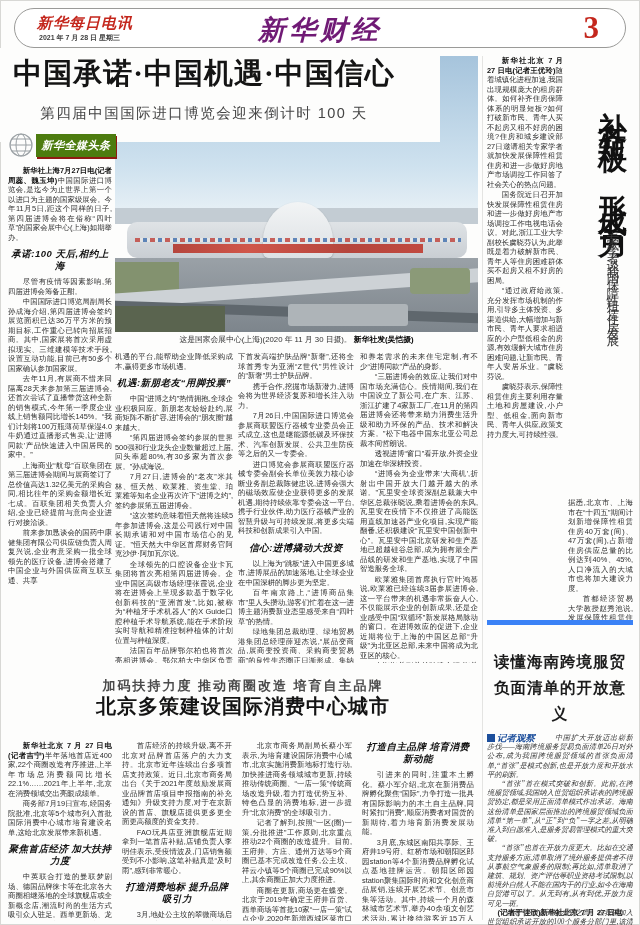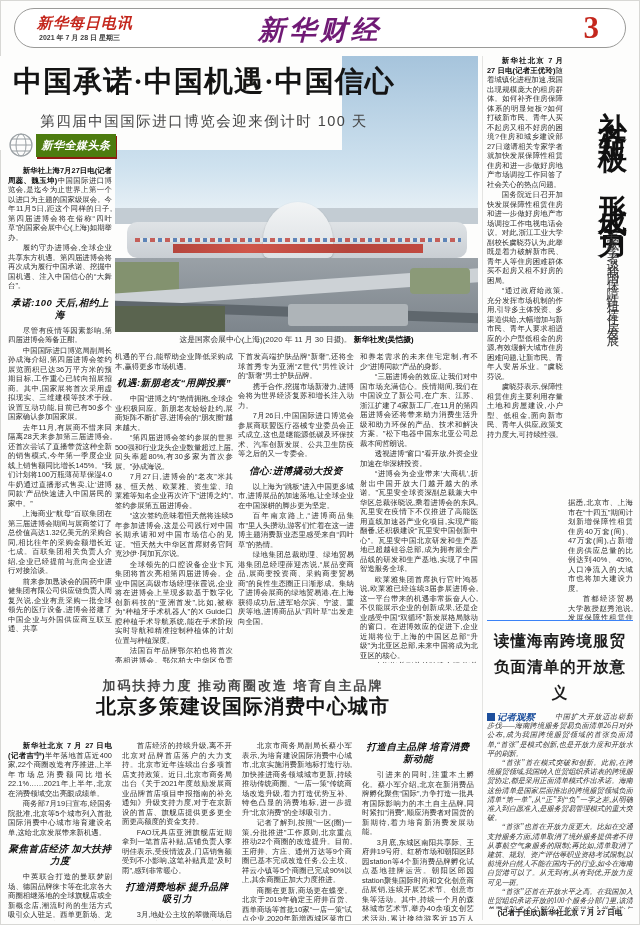--- a/index.html
+++ b/index.html
@@ -40,21 +40,21 @@
   .ph-road1 { position:absolute; left:-30px; top:224px; width:450px; height:14px;
               background:#cdd2d6; transform:rotate(-4deg); }
   .ph-road2 { position:absolute; left:-20px; top:252px; width:460px; height:10px;
               background:#5f676d; transform:rotate(2deg); }
   .ph-green1 { position:absolute; left:0; top:206px; width:64px; height:70px; background:#83926f; }
   .ph-green2 { position:absolute; right:8px; top:212px; width:60px; height:26px; background:#8b9a78; border-radius:4px; }
   .ph-earth { position:absolute; left:0; bottom:0; width:110px; height:26px; background:#5a644f; }
   .ph-lot { position:absolute; right:70px; bottom:6px; width:120px; height:22px; background:#aeb4b8; border-radius:3px; }
 
   
-  .lead-panel { position:absolute; left:0; top:56px; width:342px; height:94px; background:#fdfdfc; }
+  .lead-panel { position:absolute; left:0; top:48px; width:440px; height:94px; background:#fdfdfc; }
   .lead-headline { position:absolute; left:6px; top:6px; width:396px; text-align:center;
                    font-size:29px; font-weight:900; color:#141414; letter-spacing:1px;
                    font-family:"Liberation Serif", serif; }
   .lead-deck { position:absolute; left:6px; top:56px; width:396px; text-align:center;
                font-size:14.5px; color:#454545; letter-spacing:1.5px; }
 
   
   .badge-wrap { position:absolute; left:8px; top:132px; width:108px; height:27px; }
   .globe { position:absolute; left:0; top:0; }
   .badge { position:absolute; left:28px; top:2px; width:80px; height:23px; background:#4d7c0f;
@@ -84,21 +84,21 @@
   .vrule { position:absolute; left:482px; top:56px; height:864px; border-left:1px solid #e4e4e2; }
   .rtop { position:absolute; left:487px; top:56px; width:146px; height:564px; }
   .rtop .ra-b1 { position:absolute; left:0; top:0; width:76px; height:564px; }
   .rtop .ra-b2 { position:absolute; left:81px; top:442px; width:65px; height:122px; }
   .vert { position:absolute; right:0; top:32px; height:404px; writing-mode:vertical-rl; }
   .vert .vh { font-size:29px; font-weight:900; color:#111; letter-spacing:11px;
               font-family:"Liberation Serif", serif; margin-left:8px; }
   .vert .vd { font-size:12.5px; color:#333; letter-spacing:7px; }
 
   .hainan { position:absolute; left:487px; top:620px; width:146px; height:300px;
-            border-top:1px solid #3b82f6; padding-top:7px; }
+            border-top:5px solid #3b82f6; padding-top:24px; }
   .hainan h3 { text-align:center; font-size:15.5px; line-height:26px; color:#1c1c1c;
                letter-spacing:1px; font-family:"Liberation Serif", serif; }
   .obs-row { margin-top:7px; }
   .obs-badge { float:left; color:#1d4f9c; font-weight:900; font-size:9.5px; margin-right:20px; }
   .obs-badge .sq { display:inline-block; width:8px; height:8px; background:#1d4f9c; margin-right:2px;
                    vertical-align:-1px; }
   .obs-body { height:196px; overflow:hidden; font-family:"Liberation Serif", serif; font-style:italic;
               font-size:7.2px; line-height:9.2px; text-align:justify; color:#333; }
   .obs-body p { text-indent:2em; }
   .obs-body p.first { text-indent:0; }
@@ -160,21 +160,20 @@
   <div class="badge">新华全媒头条</div>
 </div>
 
 <div class="caption">
   <span>这是国家会展中心(上海)(2020 年 11 月 30 日摄)。</span>
   <b>新华社发(吴恺摄)</b>
 </div>
 
 <div class="col lcol">
   <p><b>新华社上海7月27日电(记者周蕊、魏玉坤)</b><span>中国国际进口博览会,是迄今为止世界上第一个以进口为主题的国家级展会。今年11月5日,距这个同样的日子,第四届进博会将在俗称“四叶草”的国家会展中心(上海)如期举办。</span></p>
-  <p>履约守办进博会,全球企业共享东方机遇。第四届进博会将再次成为履行中国承诺、挖掘中国机遇、注入中国信心的“大舞台”。</p>
   <h4>承诺:100 天后,相约上海</h4>
   <p>尽管有疫情等因素影响,第四届进博会筹备正酣。</p>
   <p>中国国际进口博览局副局长孙成海介绍,第四届进博会签约展览面积已达36万平方米的预期目标,工作重心已转向招展招商。其中,国家展将首次采用虚拟现实、三维建模等技术手段,设置互动功能,目前已有50多个国家确认参加国家展。</p>
   <p>去年11月,有展商不惜来回隔离28天来参加第三届进博会,还首次尝试了直播带货这种全新的销售模式,今年第一季度企业线上销售额同比增长145%。“我们计划将100万瓶薄荷草保湿4.0牛奶通过直播形式售卖,让‘进博同款’产品快速进入中国居民的家中。”</p>
   <p>上海商业“航母”百联集团在第三届进博会期间与展商签订了总价值高达1.32亿美元的采购合同,相比往年的采购金额增长近七成。百联集团相关负责人介绍,企业已经提前与意向企业进行对接洽谈。</p>
   <p>前来参加恳谈会的国药中康健集团有限公司供应链负责人周复兴说,企业有意采购一批全球领先的医疗设备,进博会搭建了中国企业与外国供应商互联互通、共享</p>
 </div>
 
 <div class="col mcol1">
   <p class="cont">机遇的平台,能帮助企业降低采购成本,赢得更多市场机遇。</p>
@@ -185,20 +184,21 @@
   <p>“这次签约意味着恒天然将连续5年参加进博会,这是公司践行对中国长期承诺和对中国市场信心的见证。”恒天然大中华区首席财务官阿克沙伊·阿加瓦尔说。</p>
   <p>全球领先的口腔设备企业卡瓦集团将首次亮相第四届进博会。企业中国区高级市场经理张霞说,企业将在进博会上呈现多款基于数字化创新科技的“亚洲首发”,比如,被称为“种植牙手术机器人”的X Guide口腔种植手术导航系统,能在手术阶段实时导航和精准控制种植体的计划位置与种植深度。</p>
   <p>法国百年品牌鄂尔柏也将首次亮相进博会。鄂尔柏大中华区负责人赵麟表示,希望搭乘进博快车,加快拓展中国渠道。</p>
 
 </div>
 
 <div class="col mcol2">
   <p class="cont">下首发高端护肤品牌“新奢”,还将全球首秀专为亚洲“Z世代”男性设计的“新奢”男士护肤品牌。</p>
   <p>携手合作,挖掘市场新潜力,进博会将为世界经济复苏和增长注入动力。</p>
   <p>7月26日,中国国际进口博览会参展商联盟医疗器械专业委员会正式成立,这也是继能源低碳及环保技术、汽车创新发展、公共卫生防疫等之后的又一专委会。</p>
+  <p>进口博览会参展商联盟医疗器械专委会副会长单位美敦力核心诊断业务副总裁陈健忠说,进博会强大的磁场效应使企业获得更多的发展机遇,期待持续依靠专委会这一平台,携手行业伙伴,助力医疗器械产业的智慧升级与可持续发展,将更多尖端科技和创新成果引入中国。</p>
   <h4>信心:进博撬动大投资</h4>
   <p>以上海为“跳板”进入中国更多城市,进博展品的加速落地,让全球企业在中国深耕的脚步更为坚定。</p>
   <p>百年南京路上,“进博商品集市”里人头攒动,游客们忙着在这一进博主题消费新业态里感受来自“四叶草”的热情。</p>
   <p>绿地集团总裁助理、绿地贸易港集团总经理薛迎杰说,“展品变商品,展商变投资商、采购商变贸易商”的良性生态圈正日渐形成。集纳了进博会展商的绿地贸易港,在上海获得成功后,进军哈尔滨、宁波、重庆等地,进博商品从“四叶草”出发走向全国。</p>
 </div>
 
 <div class="col mcol3">
   <p class="cont">和养老需求的未来住宅定制,有不少“进博同款”产品的身影。</p>
   <p>“三届进博会的效应,让我们对中国市场充满信心。疫情期间,我们在中国设立了新公司,在广东、江苏、浙江扩建了4家新工厂,在11月的第四届进博会还将带来助力消费生活升级和助力环保的产品、技术和解决方案。”松下电器中国东北亚公司总裁本间哲朗说。</p>
   <p>透视进博“窗口”看开放,外资企业加速在华深耕投资。</p>

